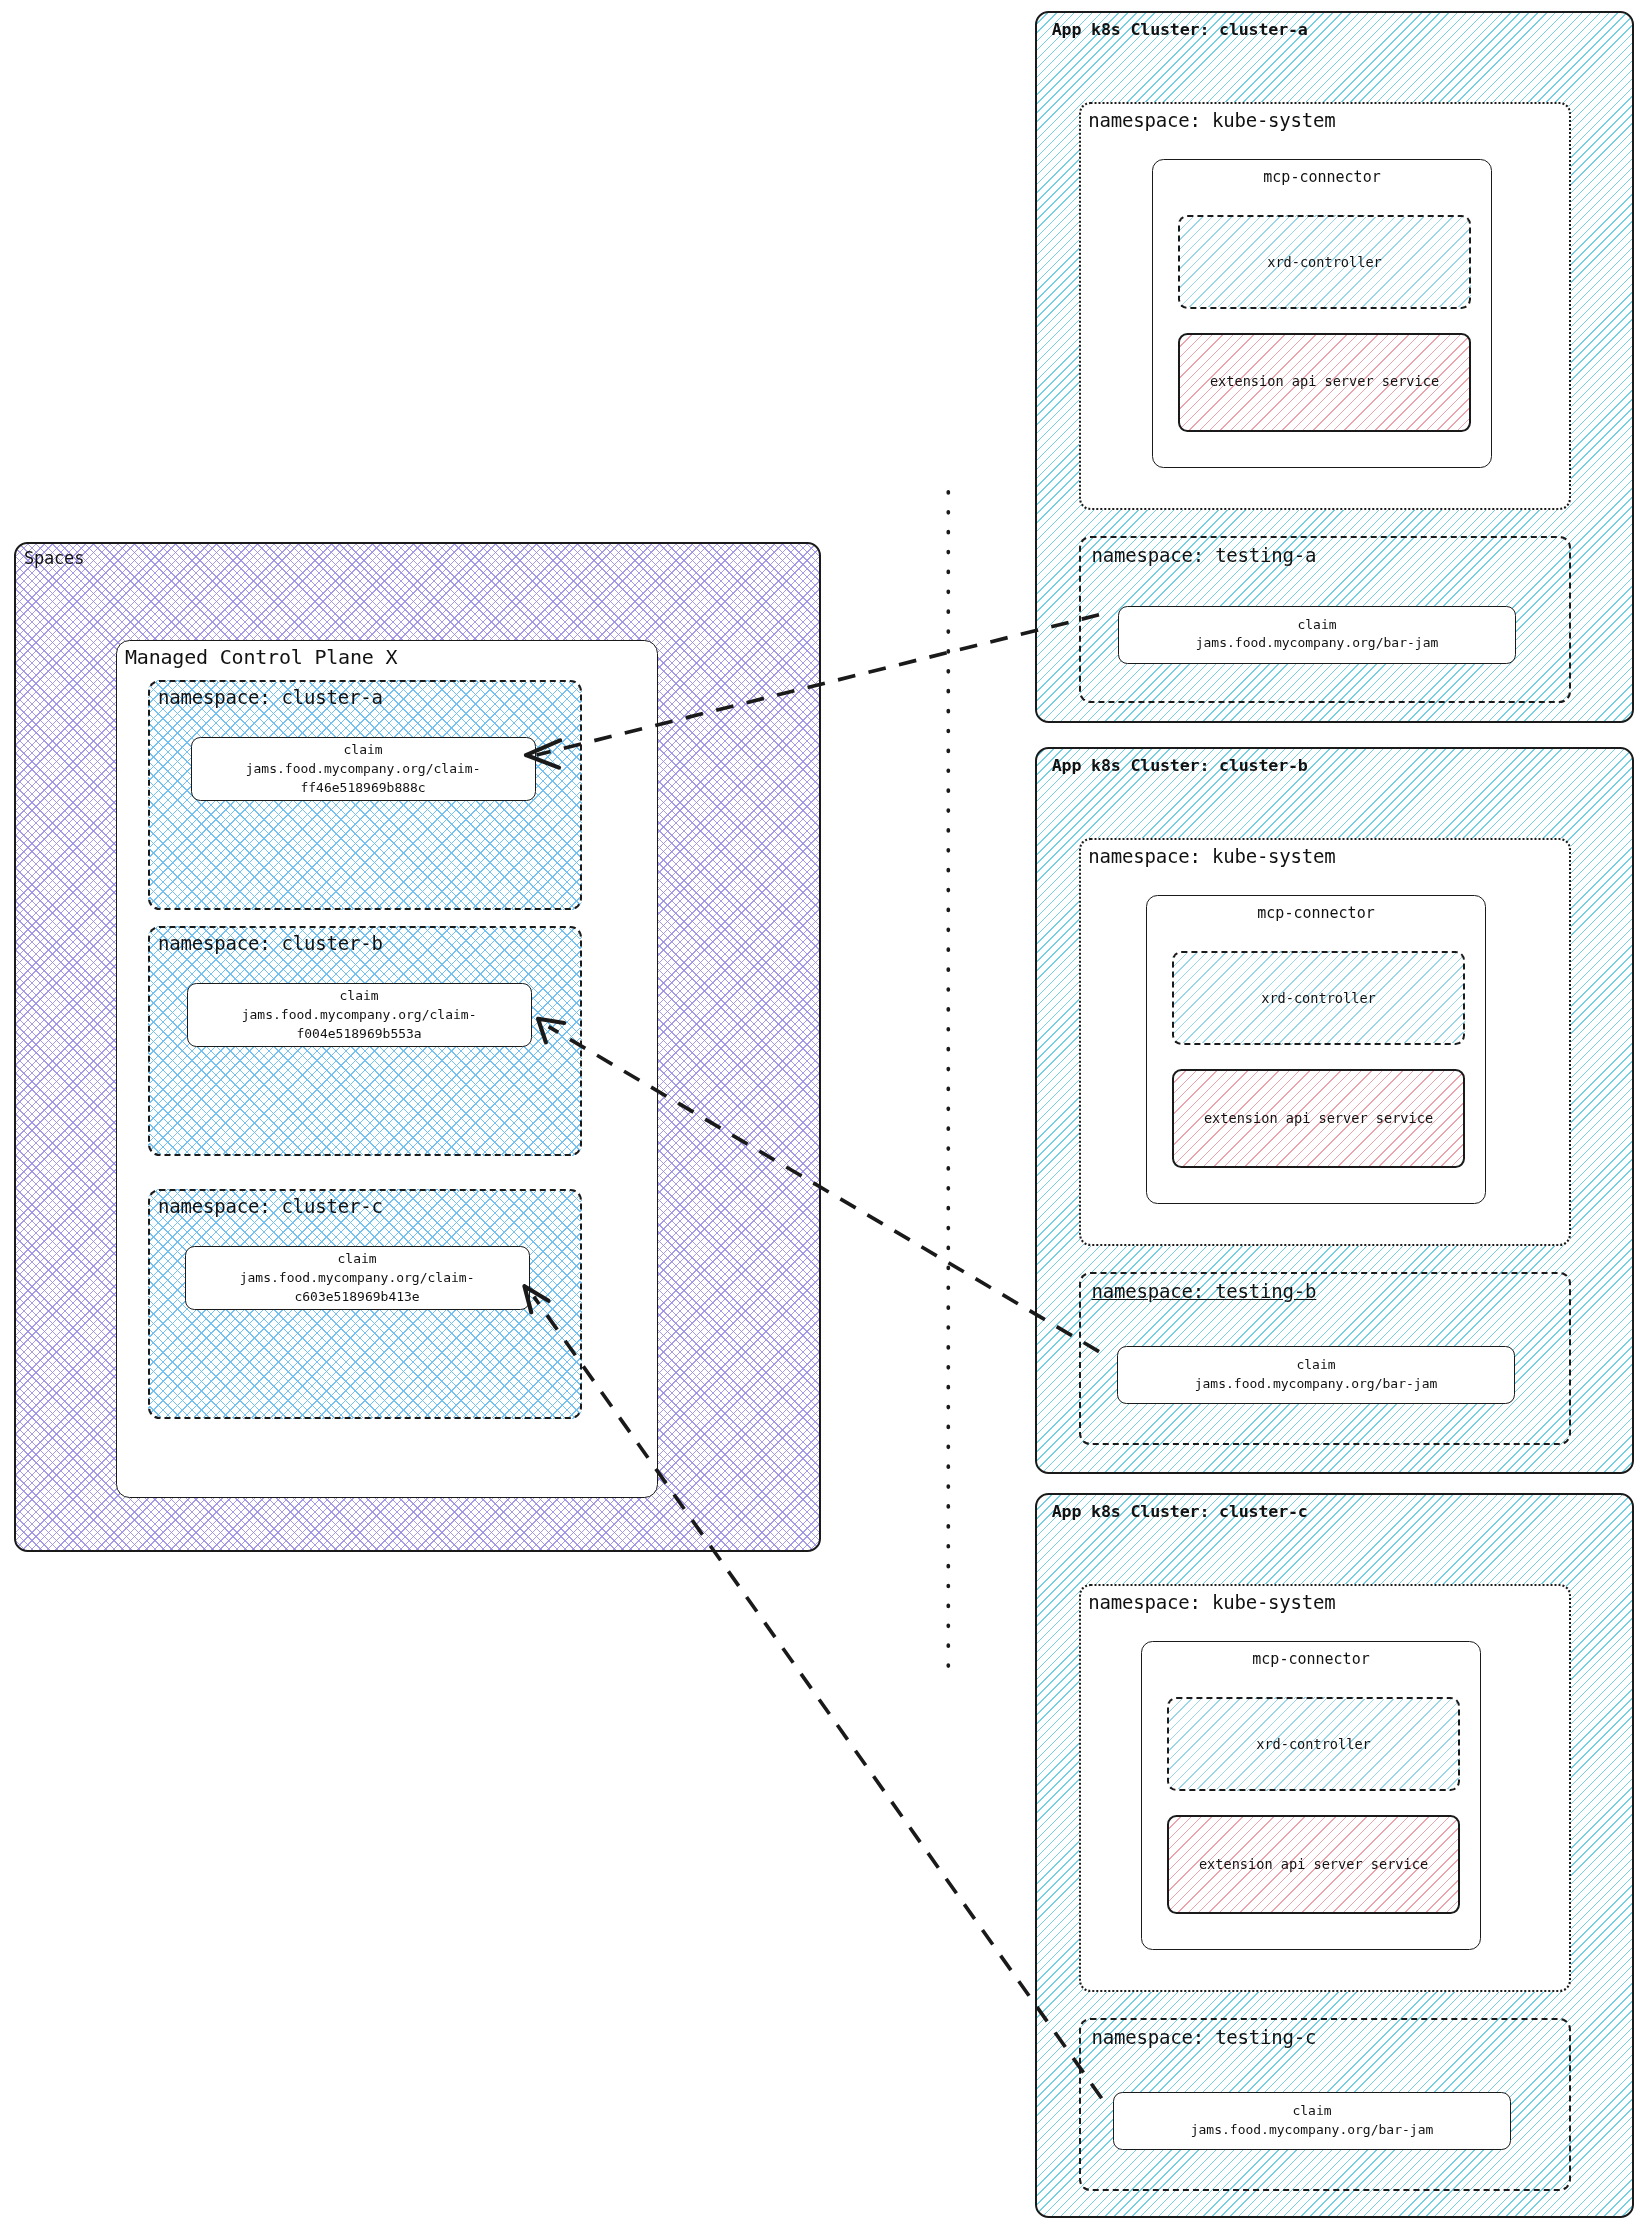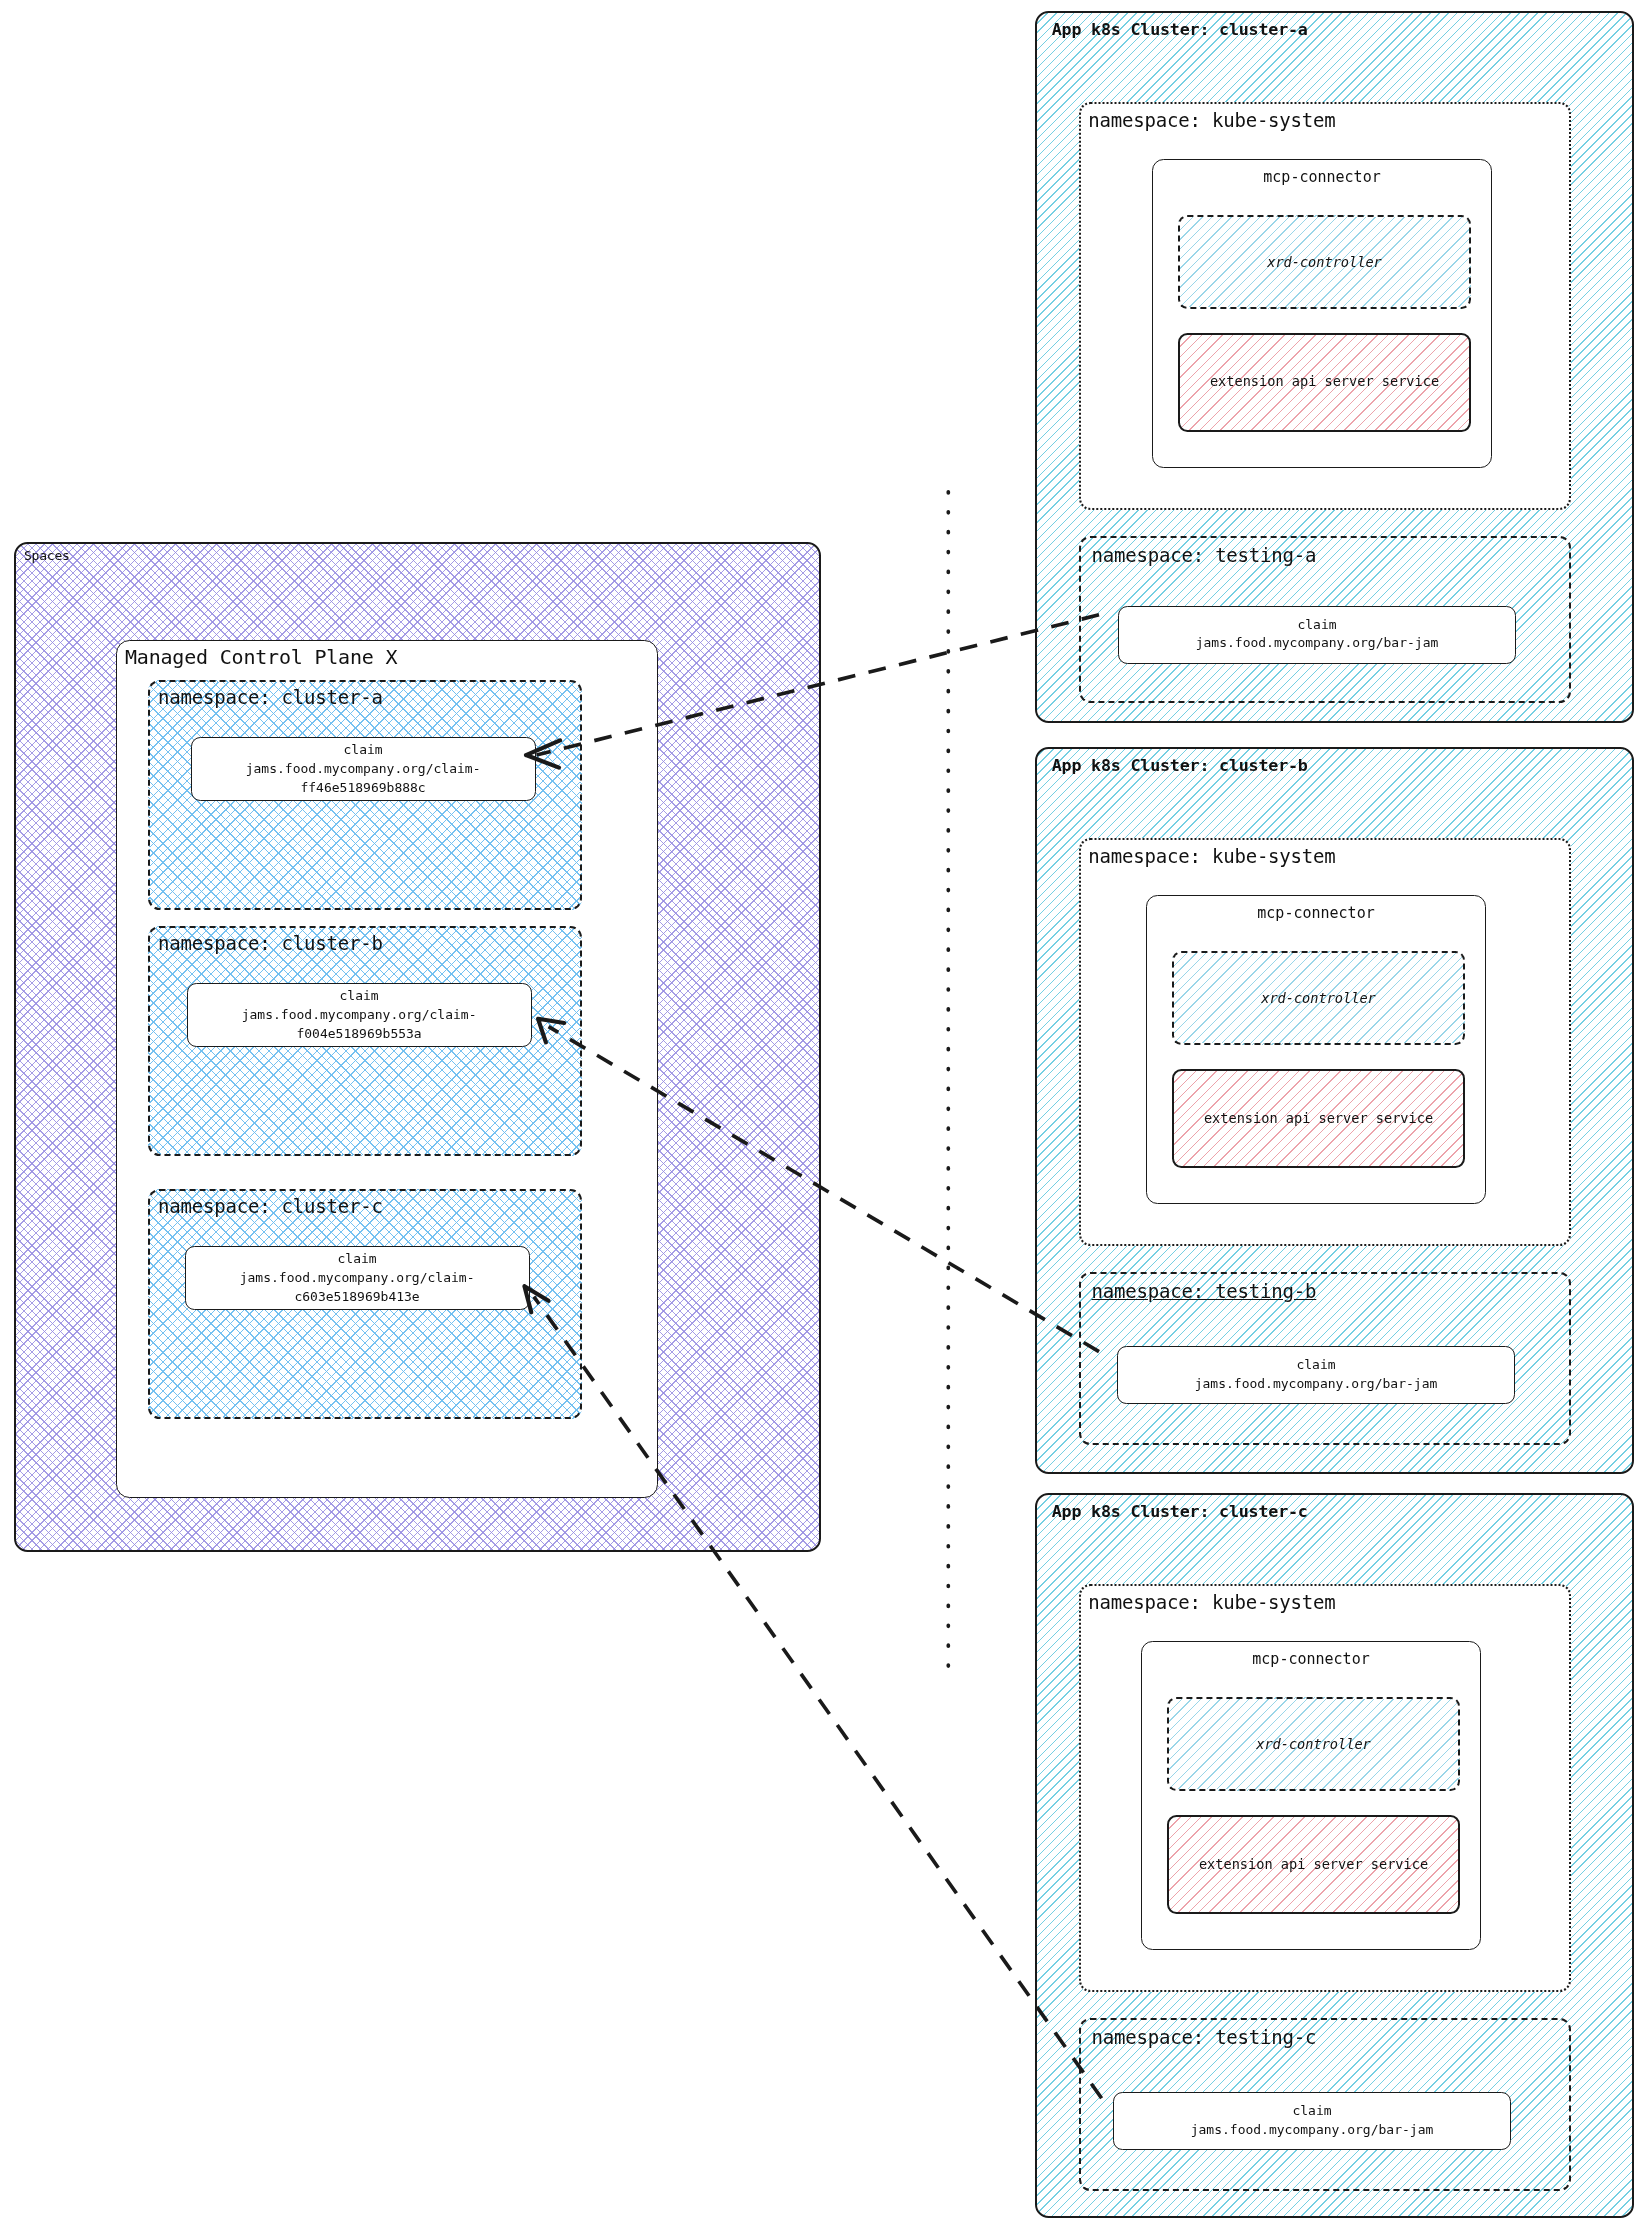--- a/index.html
+++ b/index.html
@@ -23,21 +23,20 @@
   }
   .hatch-cyan{
     background-color:#ffffff;
     background-image:
       repeating-linear-gradient(-45deg, rgba(110,205,225,.95) 0 1px, transparent 1px 6.3px);
   }
   .hatch-cyan-soft{
     background-color:#ffffff;
     background-image:
       repeating-linear-gradient(-45deg, rgba(120,200,225,.75) 0 1px, transparent 1px 6.8px);
-    font-style: italic;
   }
   .hatch-pink{
     background-color:#ffffff;
     background-image:
       repeating-linear-gradient(-45deg, rgba(232,140,150,.8) 0 1px, transparent 1px 7.3px);
   }
   .plain-white{background:#fff;}
 
   
   .b-solid     {border:2.1px solid #1a1a1a;}
@@ -47,21 +46,21 @@
   .b-dotted    {border:2.1px dotted #1a1a1a;}
   .r-lg{border-radius:13.6px;}
   .r-md{border-radius:11.5px;}
   .r-sm{border-radius:9.4px;}
 
   
   .corner-label{
     position:absolute;left:8.4px;top:4.2px;
     color:#111;white-space:nowrap;letter-spacing:-0.2px;
   }
-  .lbl-space   {font-size:13px;}
+  .lbl-space   {font-size:17px;}
   .lbl-mcp     {font-size:20px;}
   .lbl-ns      {font-size:19px;}
   .lbl-cluster {font-size:16.7px;font-weight:bold;}
 
   .center-title{
     position:absolute;left:0;right:0;top:8.4px;text-align:center;
     font-size:15px;color:#111;white-space:nowrap;
   }
 
   .boxtext{

